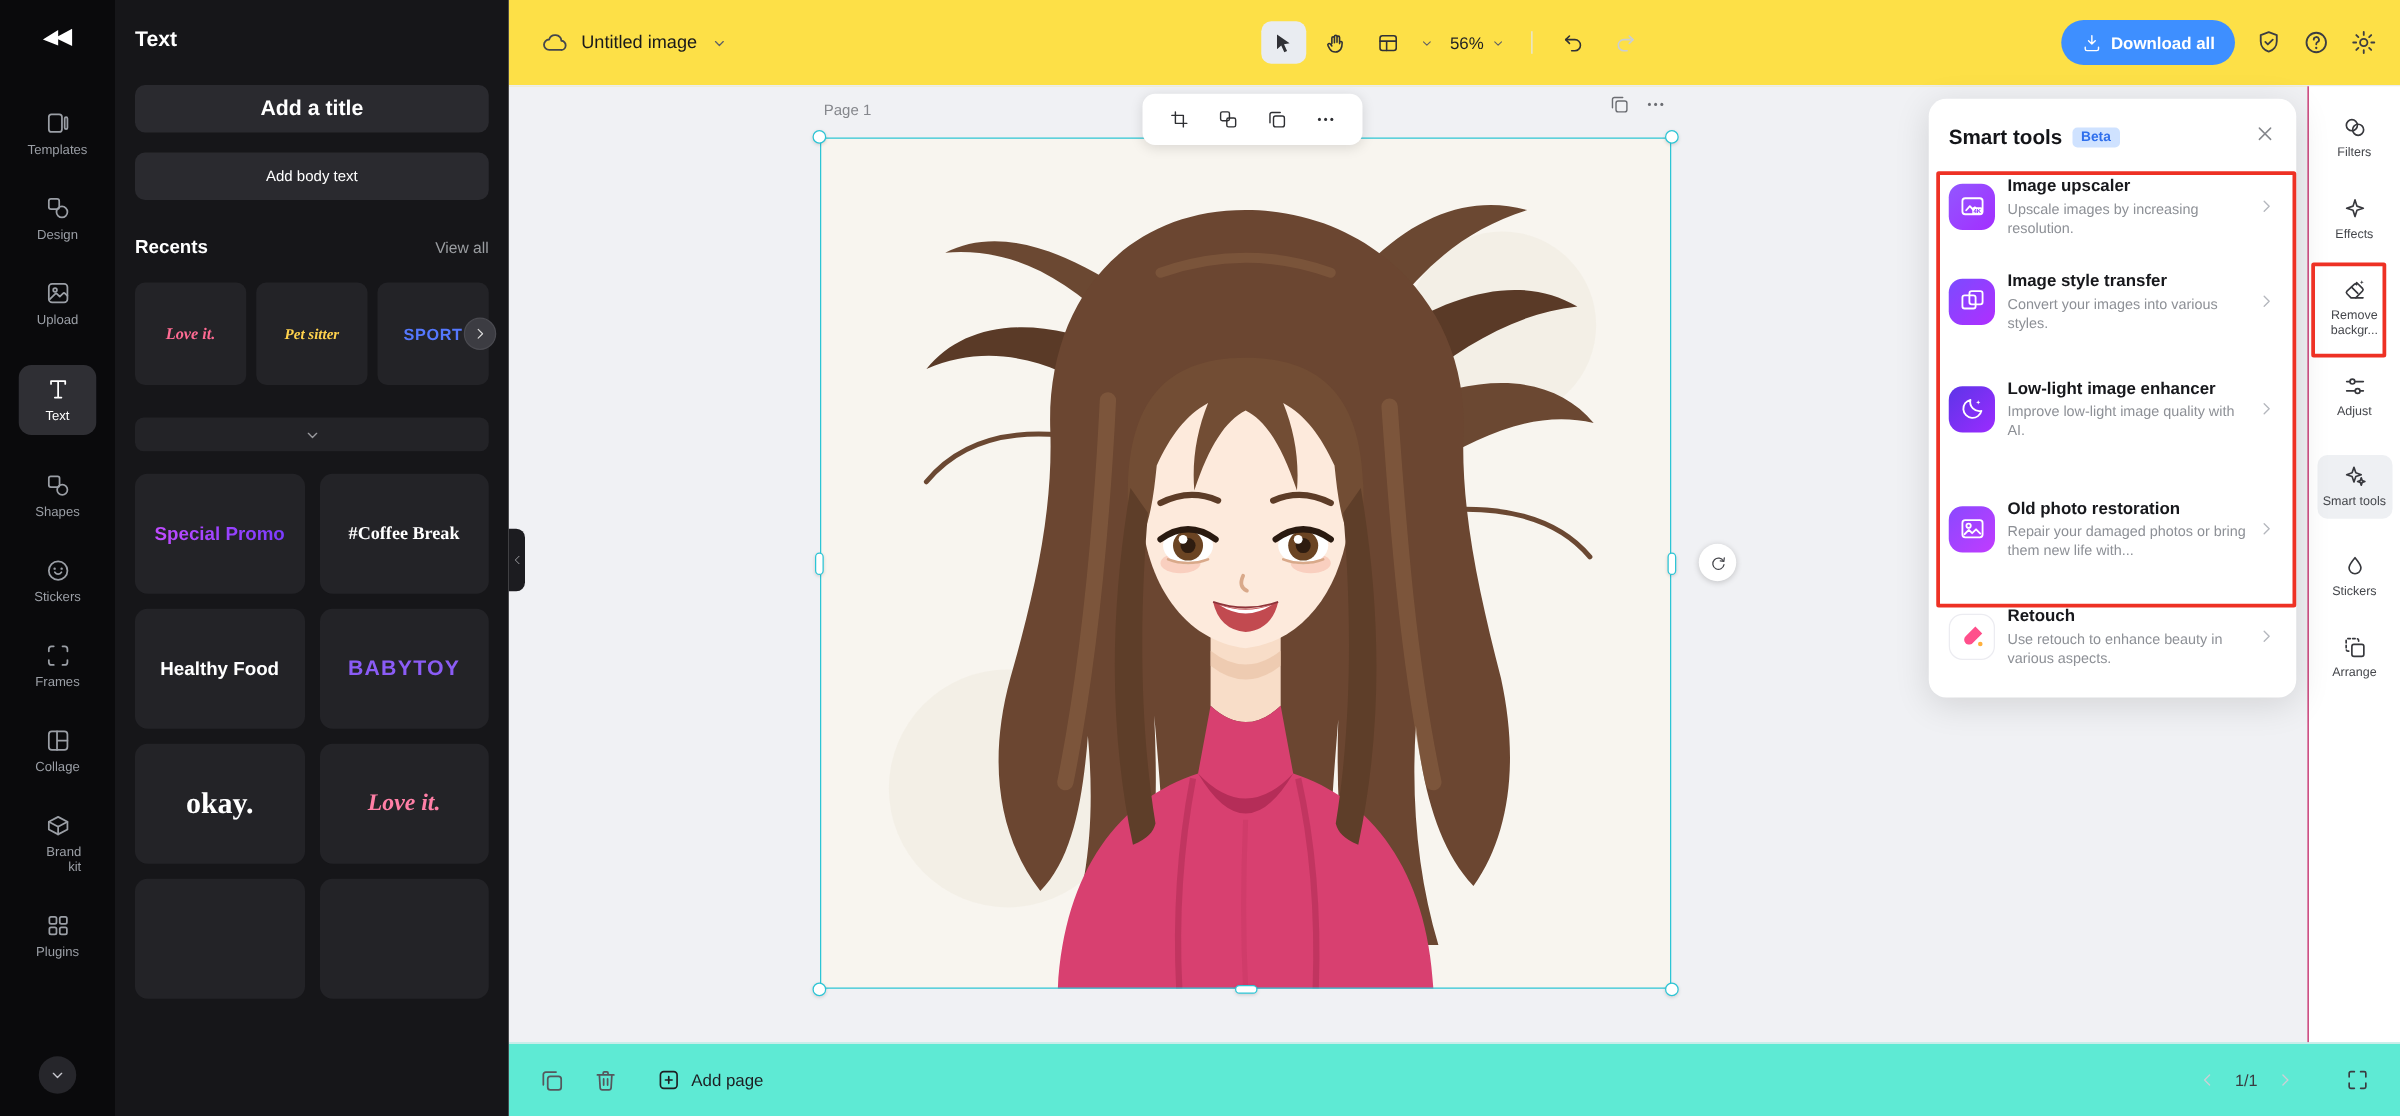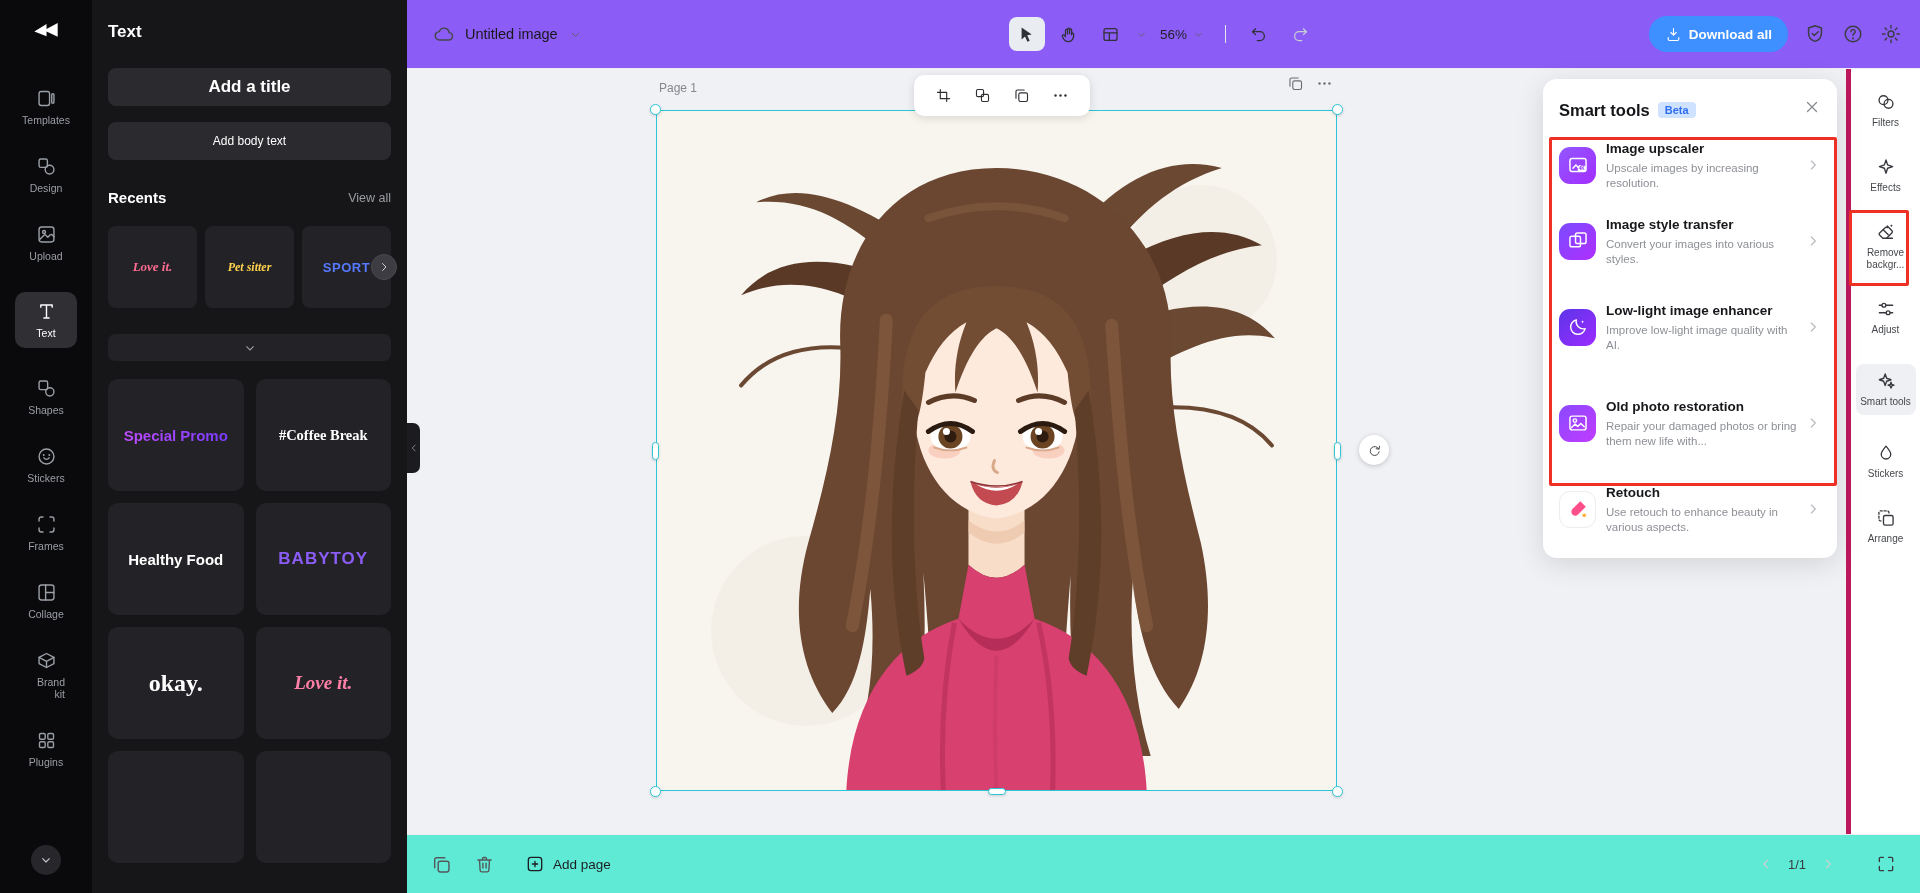--- a/index.html
+++ b/index.html
@@ -32,32 +32,32 @@
   .recent-row{margin-top:20px;display:flex;gap:8px;position:relative;}
   .recent-thumb{width:89px;height:82px;background:#232327;border-radius:8px;display:flex;align-items:center;justify-content:center;cursor:pointer;overflow:hidden;}
   .rt-love{font-family:"Liberation Serif",serif;font-style:italic;font-weight:bold;font-size:13px;color:#ff6b93;}
   .rt-pet{font-family:"Liberation Serif",serif;font-style:italic;font-weight:bold;font-size:12px;color:#ffd24d;}
   .rt-sport{font-weight:900;font-size:13px;color:#5578ff;letter-spacing:.5px;}
   .more-circle{position:absolute;right:-6px;top:28px;width:26px;height:26px;border-radius:50%;background:#3c3c42;border:1px solid #4a4a50;color:#ddd;display:flex;align-items:center;justify-content:center;cursor:pointer;}
   .more-circle svg{width:14px;height:14px;}
   .collapse-row{margin-top:26px;height:27px;background:#232327;border-radius:7px;display:flex;align-items:center;justify-content:center;color:#9a9a9e;cursor:pointer;}
   .collapse-row svg{width:16px;height:16px;}
   .style-grid{margin-top:18px;display:grid;grid-template-columns:1fr 1fr;gap:12px;}
-  .style-thumb{height:112px;background:#232327;border-radius:10px;display:flex;align-items:center;justify-content:center;text-align:center;padding:8px;cursor:pointer;overflow:hidden;}
+  .style-thumb{height:96px;background:#232327;border-radius:10px;display:flex;align-items:center;justify-content:center;text-align:center;padding:8px;cursor:pointer;overflow:hidden;}
   .st-promo{font-weight:800;font-size:15px;background:linear-gradient(90deg,#c04bff,#7b3bff);-webkit-background-clip:text;background-clip:text;color:transparent;}
   .st-coffee{font-family:"Liberation Serif",serif;font-weight:bold;font-size:14.5px;color:#fff;}
   .st-healthy{font-weight:900;font-size:15px;color:#fff;}
   .st-baby{font-weight:900;font-size:17px;color:#8b5cf6;letter-spacing:1px;}
   .st-okay{font-family:"Liberation Serif",serif;font-weight:bold;font-size:24px;color:#ffffff;}
   .st-love{font-family:"Liberation Serif",serif;font-weight:bold;font-style:italic;font-size:19px;color:#ff7fa6;}
   .panel-handle{position:absolute;left:407px;top:423px;width:13px;height:50px;background:#1c1c20;border-radius:0 7px 7px 0;display:flex;align-items:center;justify-content:center;color:#9a9a9e;cursor:pointer;z-index:11;}
   .panel-handle svg{width:12px;height:12px;}
 
   
-  .top-bar{position:absolute;left:407px;top:0;right:0;height:69px;background:#8b5cf6;border-bottom:1px solid #ebedef;z-index:8;display:flex;align-items:center;justify-content:center;}
+  .top-bar{position:absolute;left:407px;top:0;right:0;height:69px;background:#fde047;border-bottom:1px solid #ebedef;z-index:8;display:flex;align-items:center;justify-content:center;}
   .tb-left{position:absolute;left:26px;display:flex;align-items:center;gap:10px;}
   .tb-left .cloud{width:22px;height:22px;color:#45474c;cursor:pointer;}
   .proj-title{font-size:14.5px;color:#18191b;font-weight:500;cursor:pointer;}
   .tb-left .chev{width:15px;height:15px;color:#5f6065;cursor:pointer;}
   .tb-center{margin:0 auto;display:flex;align-items:center;gap:6px;}
   .tool-btn{width:36px;height:34px;border-radius:8px;display:flex;align-items:center;justify-content:center;color:#303136;cursor:pointer;}
   .tool-btn svg{width:19px;height:19px;}
   .tool-btn.active{background:#e9ecf1;}
   .mini-chev{width:13px;height:13px;color:#5f6065;}
   .zoom-ctl{display:flex;align-items:center;gap:5px;padding:0 6px;font-size:13.5px;color:#1f2023;cursor:pointer;}
@@ -82,21 +82,21 @@
   .h-bottom{width:18px;height:7px;border-radius:4px;left:50%;margin-left:-9px;bottom:-4px;}
   .rotate-handle{position:absolute;left:952px;top:366px;width:30px;height:30px;border-radius:50%;background:#fff;box-shadow:0 1px 5px rgba(0,0,0,.2);display:flex;align-items:center;justify-content:center;color:#46474c;cursor:pointer;}
   .rotate-handle svg{width:15px;height:15px;}
   .float-toolbar{position:absolute;left:507px;top:6px;width:176px;height:41px;background:#fff;border-radius:10px;box-shadow:0 2px 10px rgba(0,0,0,.13);display:flex;align-items:center;justify-content:center;gap:5px;z-index:5;}
   .ft-btn{width:34px;height:30px;border-radius:6px;display:flex;align-items:center;justify-content:center;color:#2e2f33;cursor:pointer;}
   .ft-btn svg{width:17px;height:17px;}
   .mini-actions{position:absolute;left:880px;top:6px;display:flex;gap:12px;color:#6b6d72;}
   .mini-actions .ma{width:17px;height:17px;cursor:pointer;}
 
   
-  .right-sidebar{position:absolute;right:0;top:69px;bottom:59px;width:74px;background:#fff;border-left:5px solid #be185d;display:flex;flex-direction:column;align-items:center;padding-top:23px;gap:28px;z-index:8;}
+  .right-sidebar{position:absolute;right:0;top:69px;bottom:59px;width:74px;background:#fff;border-left:1px solid #be185d;display:flex;flex-direction:column;align-items:center;padding-top:23px;gap:28px;z-index:8;}
   .rs-item{width:60px;display:flex;flex-direction:column;align-items:center;gap:5px;color:#45474c;font-size:10px;text-align:center;line-height:12px;cursor:pointer;}
   .rs-item .rsicon{width:20px;height:20px;color:#37383d;}
   .rs-item.active{background:#eef0f3;border-radius:8px;padding:7px 2px;}
 
   
   .smart-panel{position:absolute;left:1543px;top:79px;width:294px;height:479px;background:#fff;border-radius:14px;box-shadow:0 6px 28px rgba(0,0,0,.12);padding:16px 16px 12px;z-index:20;}
   .sp-head{display:flex;align-items:center;gap:8px;height:30px;position:relative;}
   .sp-title{font-size:16.5px;font-weight:bold;color:#141519;}
   .sp-badge{background:#cfe2ff;color:#2f6fed;font-size:11px;font-weight:bold;padding:2px 7px;border-radius:4px;}
   .sp-close{position:absolute;right:0;top:3px;width:18px;height:18px;color:#85878c;cursor:pointer;}

